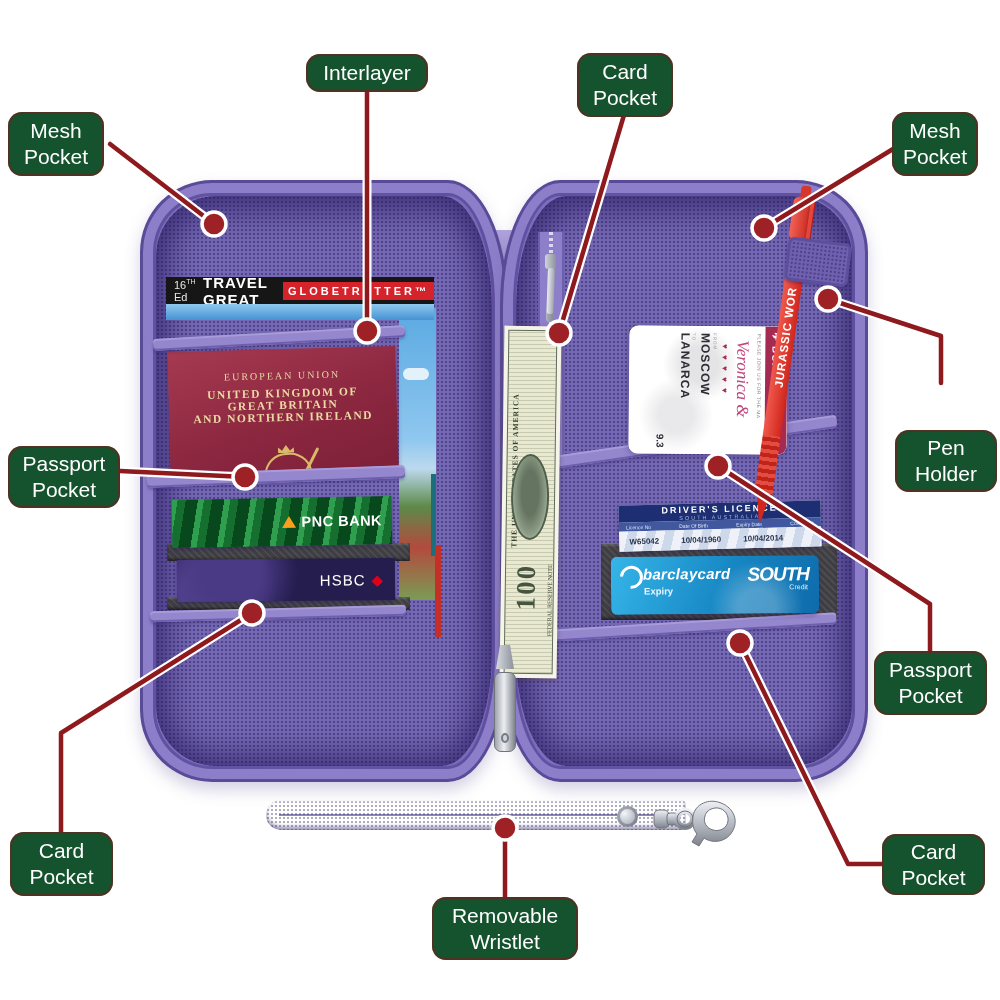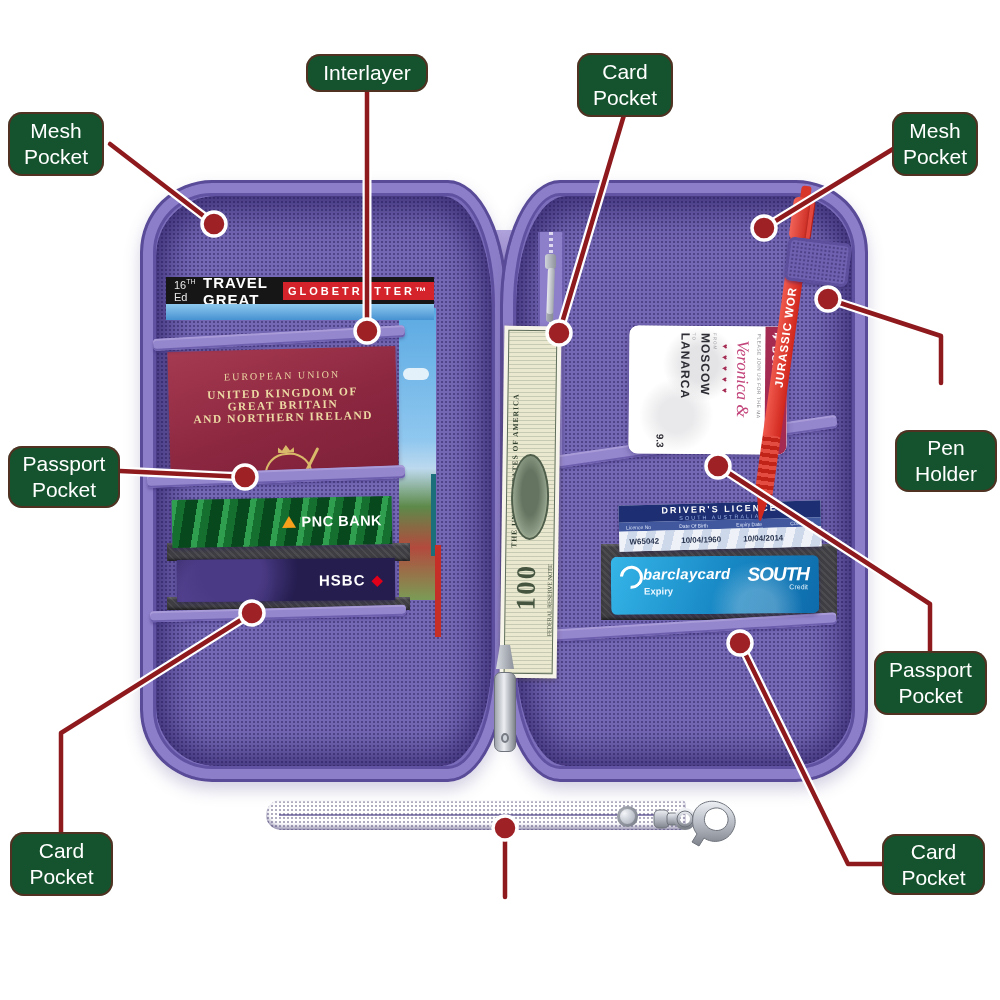--- a/index.html
+++ b/index.html
@@ -70,21 +70,21 @@
   #pnc-card .tri{width:0;height:0;border-left:7px solid transparent;border-right:7px solid transparent;
         border-bottom:12px solid #f6a01b;}
   #pnc-card .nm{color:#fff;font-weight:bold;font-size:14.5px;letter-spacing:.5px;}
   .elastic{position:absolute;z-index:6;background:#3f3f43;
         background-image:repeating-linear-gradient(45deg,rgba(255,255,255,.07) 0 2px,transparent 2px 5px);
         box-shadow:inset 0 2px 2px rgba(255,255,255,.15),inset 0 -2px 3px rgba(0,0,0,.5);}
   #hsbc-card{left:177px;top:559px;width:218px;height:42px;transform:rotate(-.5deg);
         background:radial-gradient(circle at 25% 30%,#4a3a85 0 18%,transparent 40%),
                    radial-gradient(circle at 15% 80%,#53418f 0 15%,transparent 35%),#241d4e;
         display:flex;align-items:center;justify-content:flex-end;padding-right:12px;box-sizing:border-box;gap:6px;z-index:8;}
-  #hsbc-card .nm{color:#fff;font-weight:bold;font-size:15px;letter-spacing:1px;}
+  #hsbc-card .nm{color:#fff;font-weight:normal;font-size:15px;letter-spacing:1px;}
   #hsbc-card .hex{color:#e0001a;font-size:15px;line-height:1;}
   
   #money-zip{position:absolute;left:538px;top:232px;width:26px;height:226px;z-index:5;
         background:#8d7fca;box-shadow:inset 2px 0 0 #6e5fae,inset -2px 0 0 #6e5fae;}
   #money-zip .teeth{position:absolute;left:11px;top:0;width:4px;height:100%;
         background:repeating-linear-gradient(180deg,#ddd8ef 0 3px,#8a7cc5 3px 6px);}
   #money-zip .slider{position:absolute;left:7px;top:22px;width:11px;height:15px;border-radius:3px;
         background:linear-gradient(90deg,#cfd3da,#8d929b);}
   #money-zip .pull{position:absolute;left:9px;top:36px;width:7px;height:54px;border-radius:3px;
         transform:rotate(2deg);background:linear-gradient(90deg,#e9ebef,#9ea3ab);
@@ -392,14 +392,16 @@
   <div class="callout" style="left:895px;top:382px;width:102px;height:62px;margin-top:48px;">Pen
 Holder</div>
   <div class="callout" style="left:8px;top:446px;width:112px;height:62px;">Passport
 Pocket</div>
   <div class="callout" style="left:874px;top:651px;width:113px;height:64px;">Passport
 Pocket</div>
   <div class="callout" style="left:10px;top:832px;width:103px;height:64px;">Card
 Pocket</div>
   <div class="callout" style="left:882px;top:834px;width:103px;height:61px;">Card
 Pocket</div>
+  <div class="callout" style="left:432px;top:897px;width:146px;height:63px;">Removable
+Wristlet</div>
 
 </div>
 
 </body></html>

